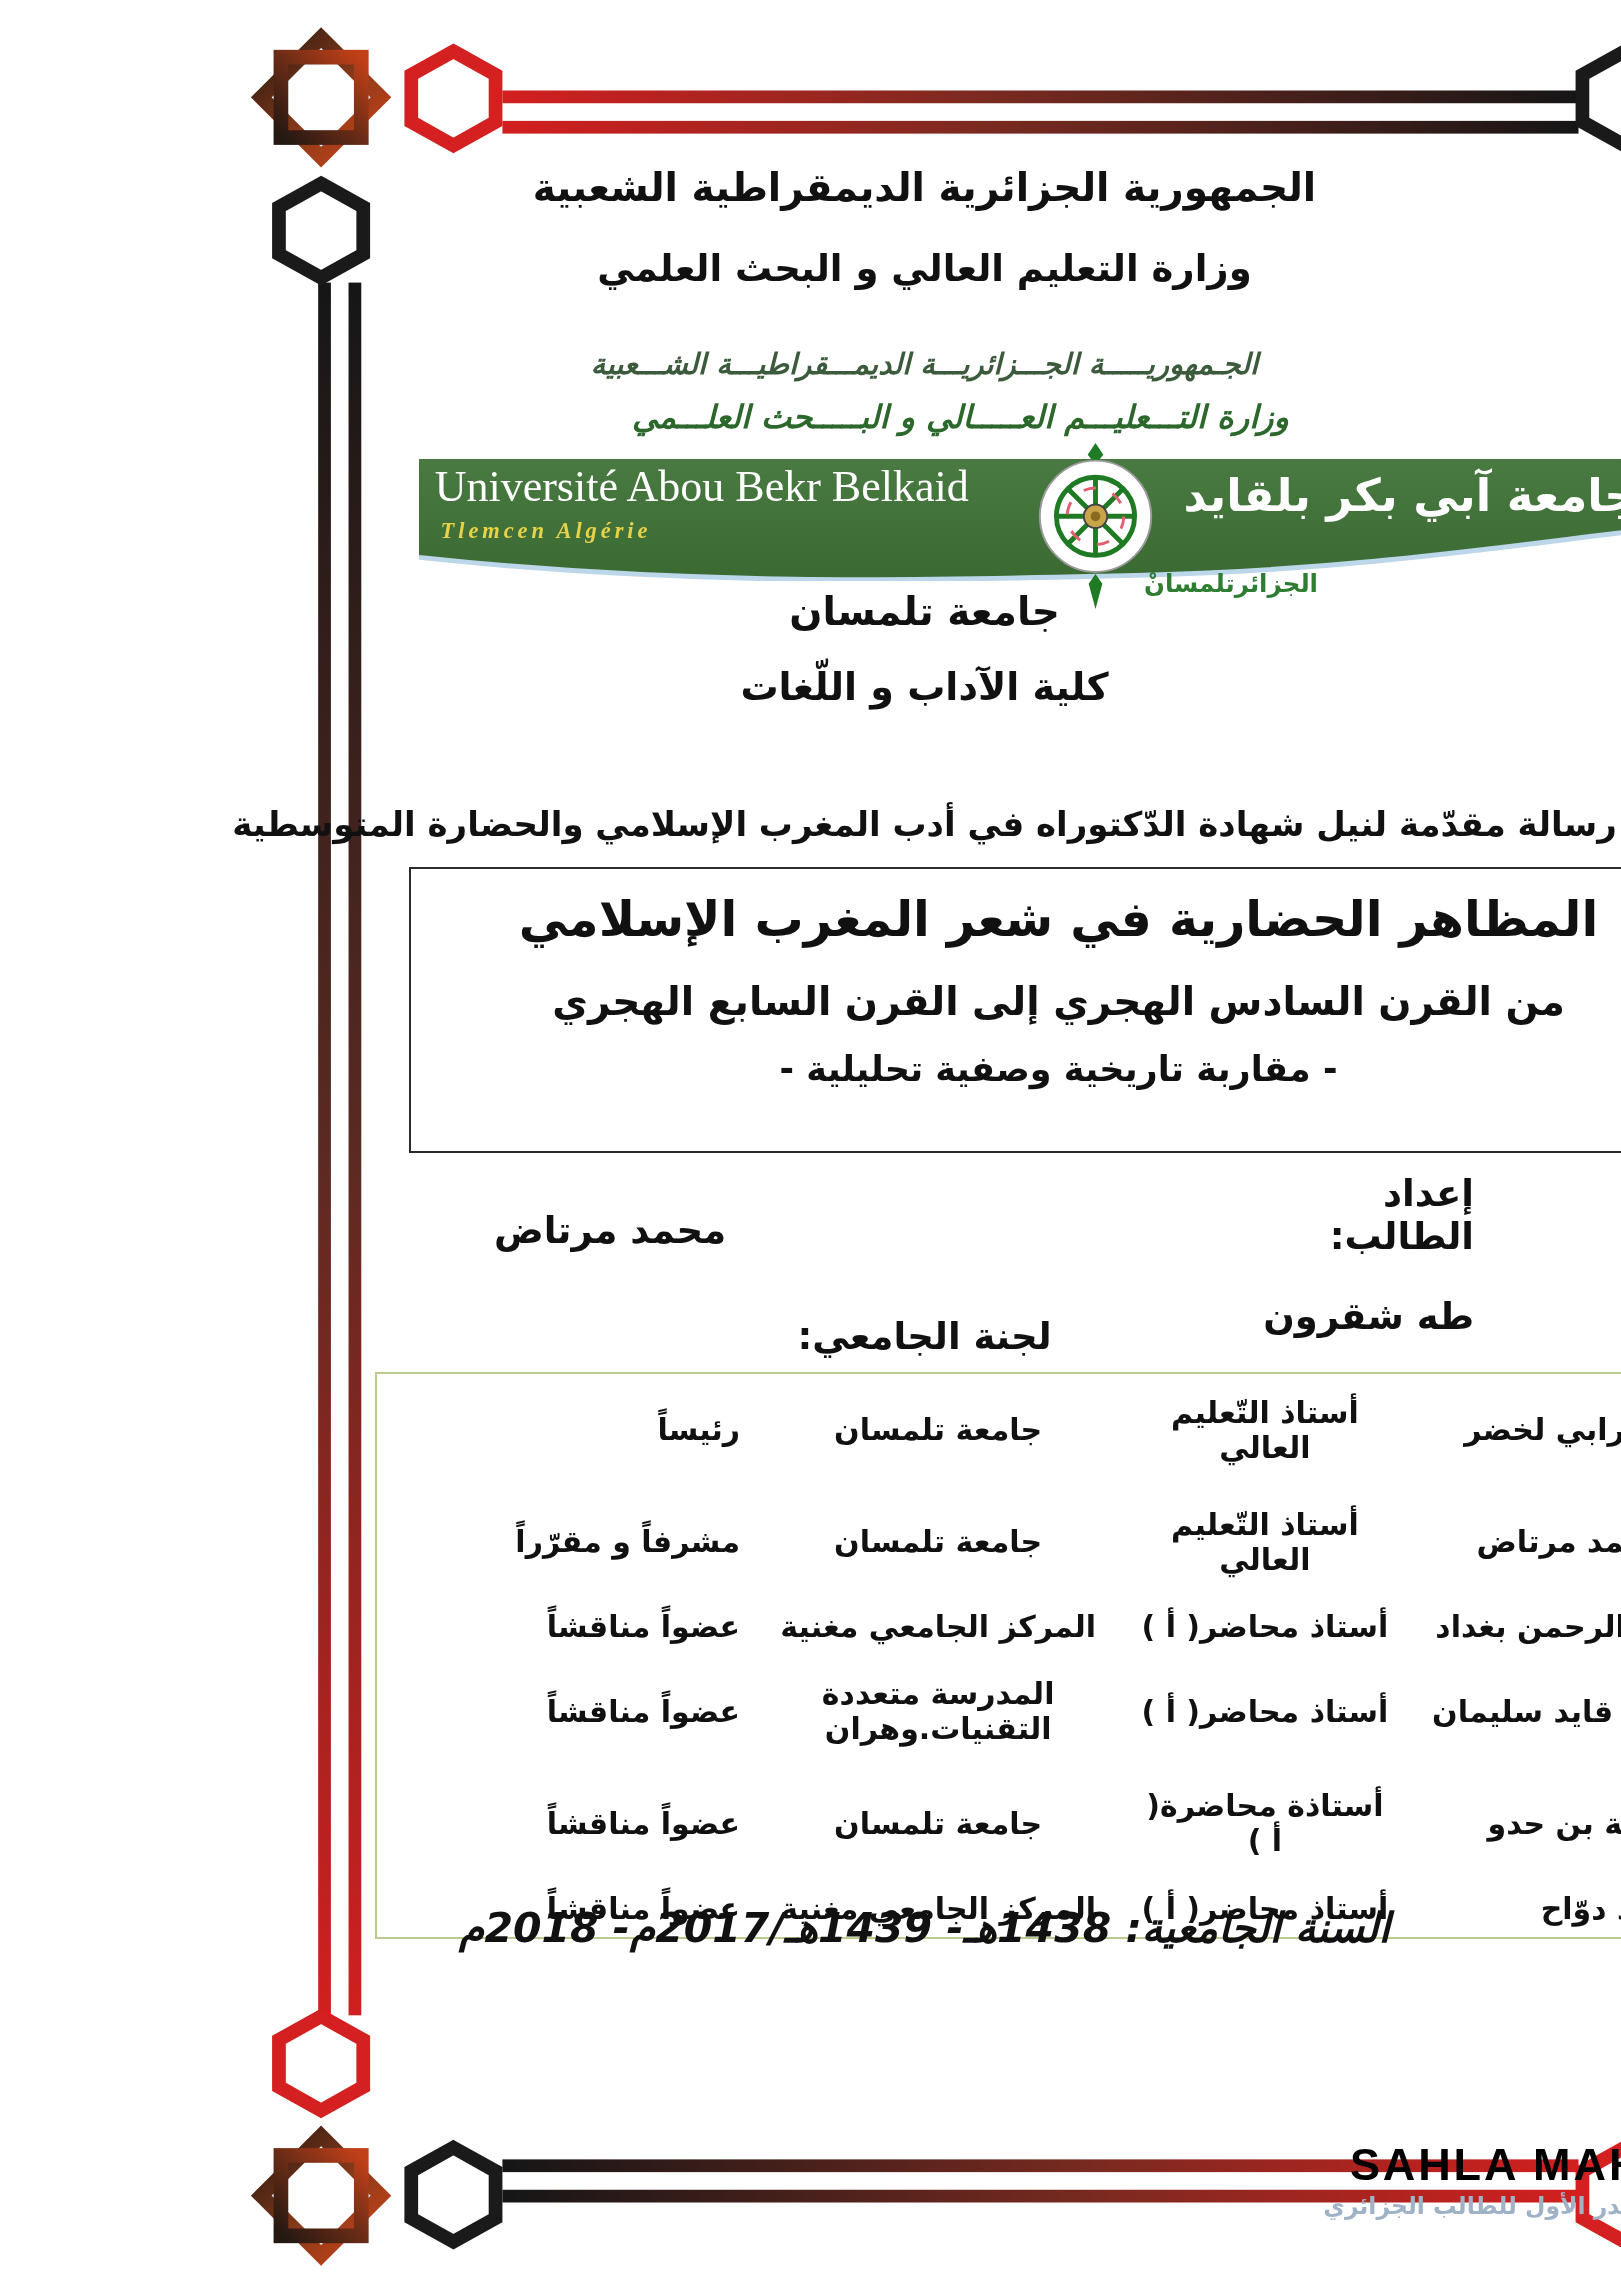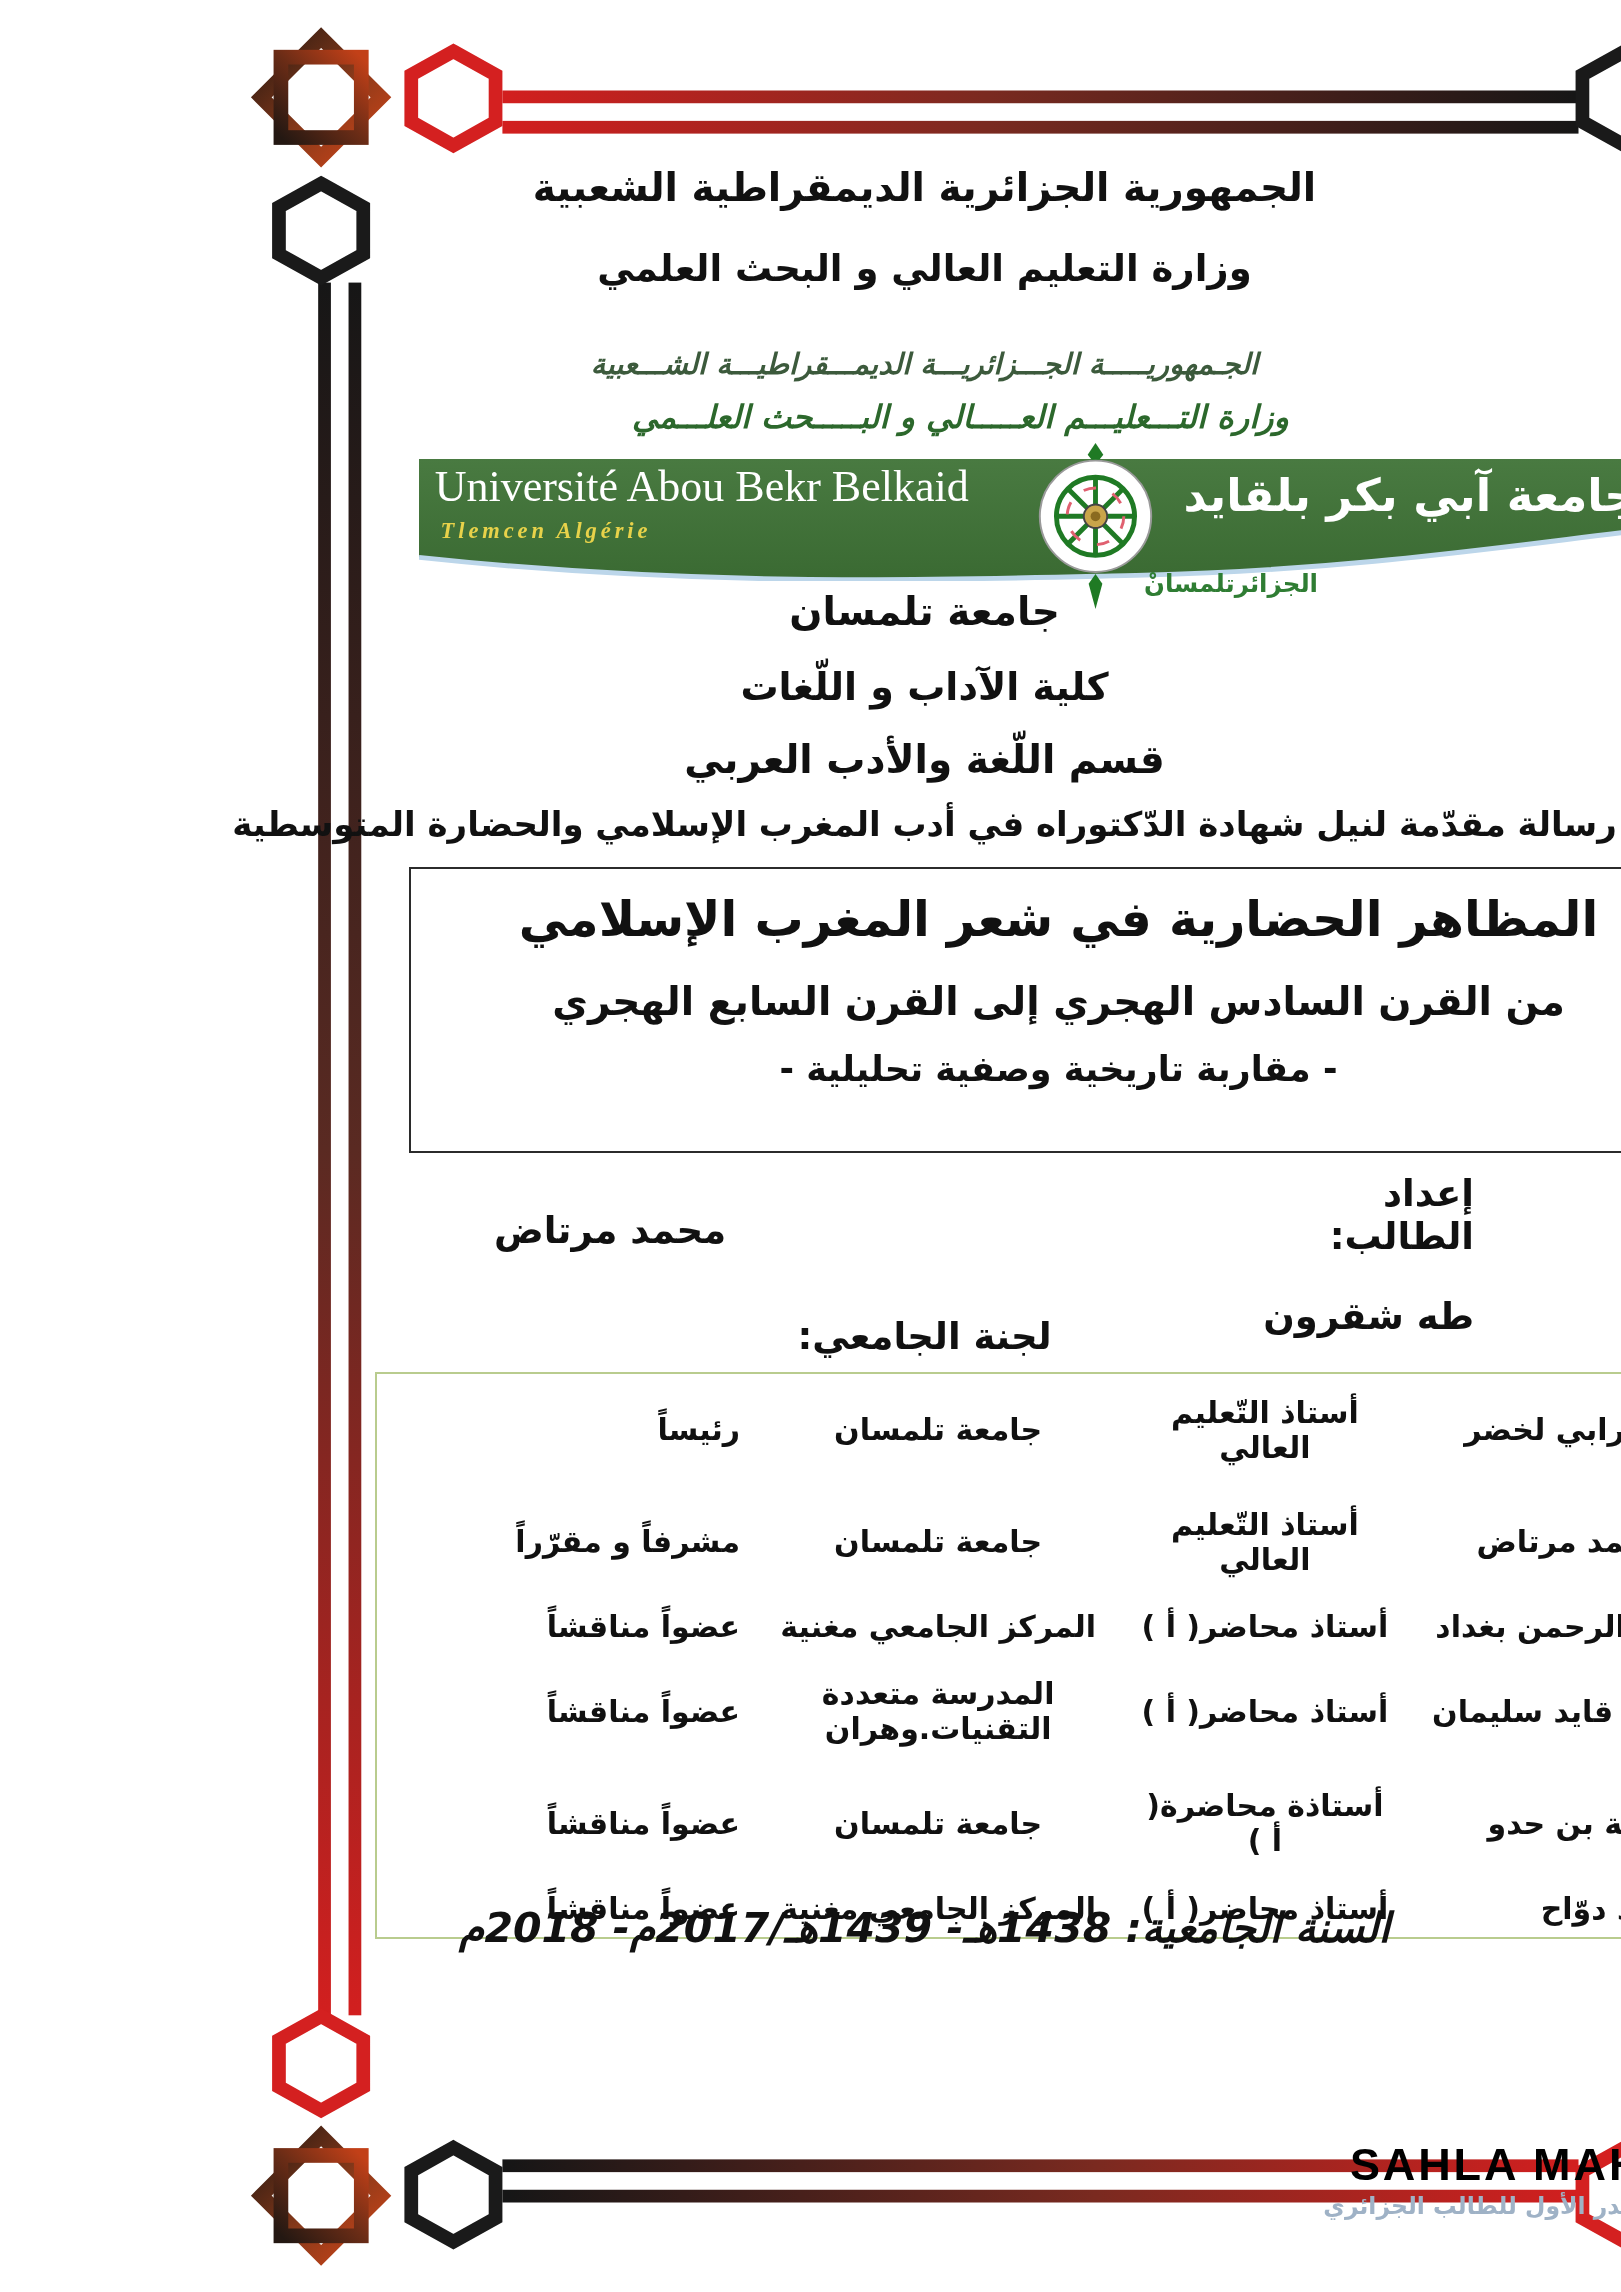--- a/index.html
+++ b/index.html
@@ -181,21 +181,20 @@
     <circle cx="65" cy="77" r="5" fill="#8a6a20"></circle>
     <path d="M65 136 L72 146 L65 172 L58 146 Z" fill="#1f7a24"></path>
   </svg>
   <div class="abs logo-text">
     <span>تلمسانْ</span>
     <span>الجزائر</span>
   </div>
 
   <div class="abs ctr ar univ-line content">جامعة تلمسان</div>
   <div class="abs ctr ar faculty-line content">كلية الآداب و اللّغات</div>
-  <div class="abs ctr ar dept-line content">قسم اللّغة والأدب العربي</div>
   <div class="abs ctr ar thesis-note content">رسالة مقدّمة لنيل شهادة الدّكتوراه في أدب المغرب الإسلامي والحضارة المتوسطية</div>
 
   <div class="abs title-box">
     <div class="ar title-main">المظاهر الحضارية في شعر المغرب الإسلامي</div>
     <div class="ar title-sub">من القرن السادس الهجري إلى القرن السابع الهجري</div>
     <div class="ar title-approach">- مقاربة تاريخية وصفية تحليلية -</div>
   </div>
 
   <div class="abs student-block content">
     <div class="ar person-label">إعداد الطالب:</div>

